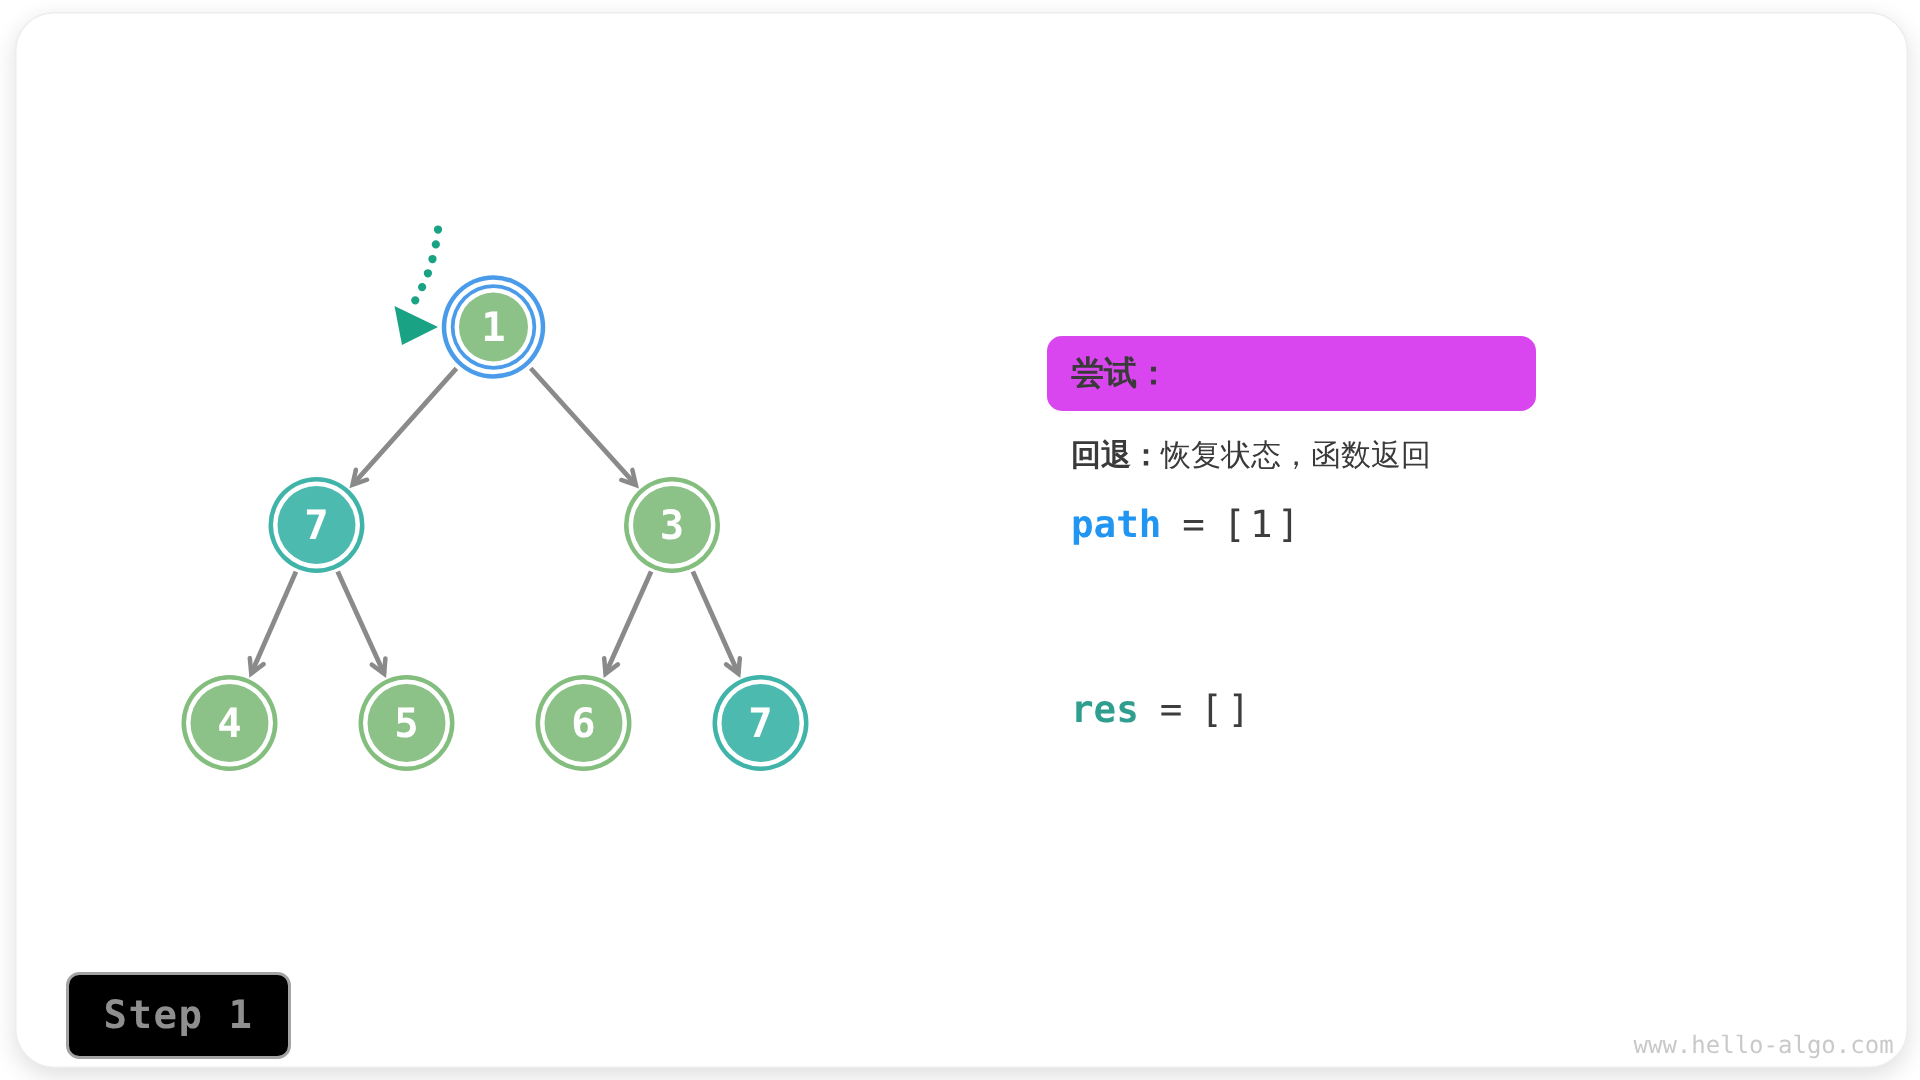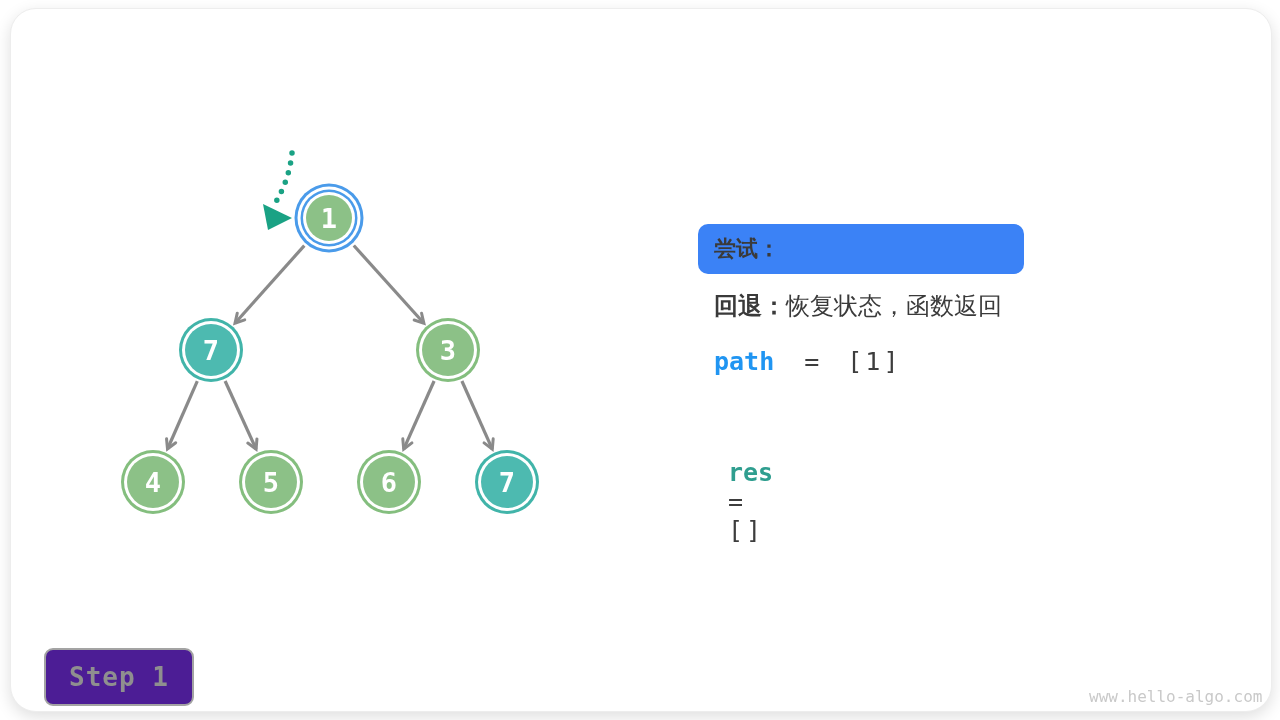--- a/index.html
+++ b/index.html
@@ -44,55 +44,55 @@
   .node.active {
     width: 46px; height: 46px;
     box-shadow: 0 0 0 3px #ffffff, 0 0 0 5.5px #4A9BEA,
                 0 0 0 8.5px #ffffff, 0 0 0 11.5px #4A9BEA;
   }
   
   .try-box {
     position: absolute;
     left: 687px; top: 215px;
     width: 310px; height: 50px;
-    background: #3b82f6;
+    background: #d946ef;
     border-radius: 10px;
     display: flex; align-items: center;
     padding-left: 16px;
     font-size: 22px; color: #3A3A3A;
     white-space: nowrap;
   }
   .back-line {
     position: absolute;
     left: 703px; top: 281px;
-    font-size: 24px; color: #3A3A3A;
+    font-size: 20px; color: #3A3A3A;
     white-space: nowrap;
   }
   .bold-label { font-weight: bold; }
   .code-line {
     position: absolute;
     left: 703px;
     font-family: "DejaVu Sans Mono", monospace;
     font-size: 25px; color: #3D3D3D;
     white-space: nowrap;
     display: flex; align-items: baseline;
   }
-  .code-line.path { top: 338px; gap: 16px; }
-  .code-line.res  { top: 449px; flex-direction: column; }
+  .code-line.path { top: 326px; }
+  .code-line.res  { top: 449px; }
   .var-name { font-weight: bold; }
   .var-name.path-name { color: #2095F2; }
   .var-name.res-name  { color: #2F9E8F; }
   .var-eq { margin: 0 12px 0 14px; }
   .var-value { letter-spacing: 3px; }
   
   .step-box {
     position: absolute;
     left: 33px; top: 639px;
     width: 146px; height: 54px;
-    background: #4c1d95;
+    background: #000000;
     border: 2px solid #A3A3A3;
     border-radius: 9px;
     display: flex; align-items: center; justify-content: center;
     font-family: "DejaVu Sans Mono", monospace;
     font-weight: bold;
     font-size: 26px;
     color: #8F8F8F;
     letter-spacing: 1px;
   }
   

